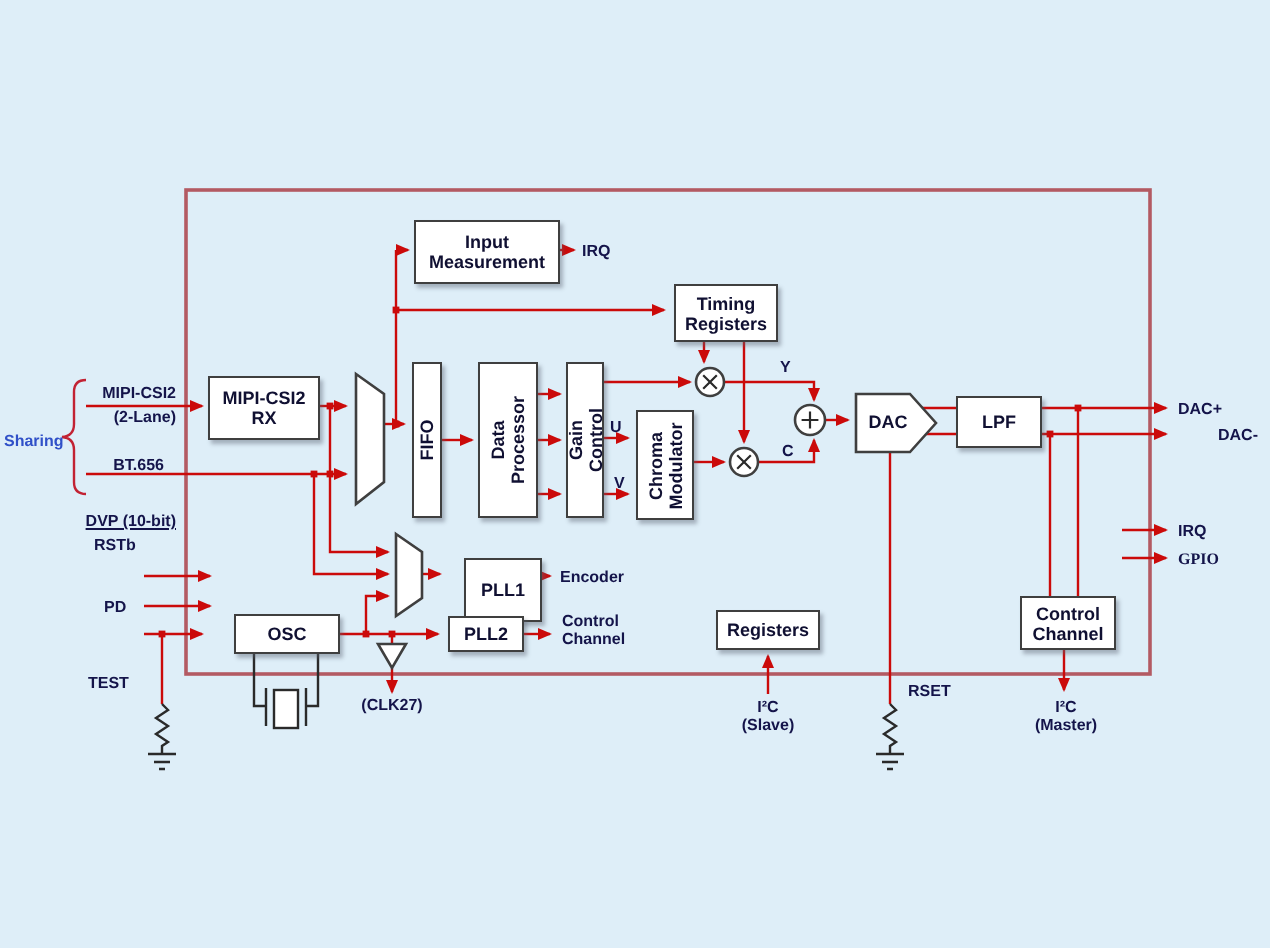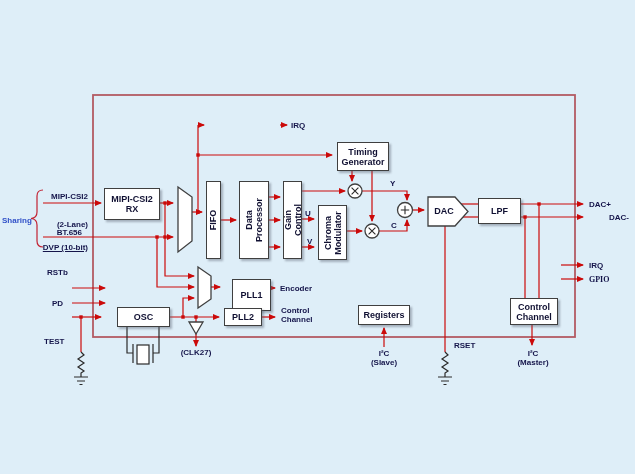--- a/index.html
+++ b/index.html
@@ -133,44 +133,46 @@
       <circle cx="372" cy="231" r="7"></circle>
       <circle cx="405" cy="210" r="7.5"></circle>
     </g>
     <g stroke="#2a2a2a" stroke-width="1.1" fill="none">
       <path d="M351.6 187.6 L358.4 194.4 M351.6 194.4 L358.4 187.6"></path>
       <path d="M368.6 227.6 L375.4 234.4 M368.6 234.4 L375.4 227.6"></path>
       <path d="M400.8 210 H409.2 M405 205.8 V214.2"></path>
     </g>
   </svg>
 
+  <div class="block" style="left:207px;top:110px;width:73px;height:32px;">Input
+Measurement</div>
   <div class="block" style="left:104px;top:188px;width:56px;height:32px;">MIPI-CSI2
 RX</div>
   <div class="block" style="left:337px;top:142px;width:52px;height:29px;">Timing
-Generator</div>
+Registers</div>
   <div class="block vblock" style="left:206px;top:181px;width:15px;height:78px;"><span class="vtext">FIFO</span></div>
   <div class="block vblock" style="left:239px;top:181px;width:30px;height:78px;"><span class="vtext">Data
 Processor</span></div>
   <div class="block vblock" style="left:283px;top:181px;width:19px;height:78px;"><span class="vtext">Gain Control</span></div>
   <div class="block vblock" style="left:318px;top:205px;width:29px;height:55px;"><span class="vtext">Chroma
 Modulator</span></div>
   <div class="dactext" style="left:428px;top:203px;width:32px;height:15px;">DAC</div>
   <div class="block" style="left:478px;top:198px;width:43px;height:26px;">LPF</div>
   <div class="block" style="left:358px;top:305px;width:52px;height:20px;">Registers</div>
   <div class="block" style="left:510px;top:298px;width:48px;height:27px;">Control
 Channel</div>
   <div class="block" style="left:117px;top:307px;width:53px;height:20px;">OSC</div>
   <div class="block" style="left:232px;top:279px;width:39px;height:32px;">PLL1</div>
   <div class="block" style="left:224px;top:308px;width:38px;height:18px;">PLL2</div>
 
   <span class="plabel blue" style="left:2px;top:216px;">Sharing</span>
   <span class="plabel right" style="left:40px;top:192px;width:48px;">MIPI-CSI2</span>
-  <span class="plabel right" style="left:40px;top:204px;width:48px;margin-top:16px;">(2-Lane)</span>
+  <span class="plabel right" style="left:40px;top:204px;width:48px;">(2-Lane)</span>
   <span class="plabel right" style="left:40px;top:228px;width:42px;">BT.656</span>
-  <span class="plabel right" style="left:36px;top:243px;width:52px;text-decoration:underline;">DVP (10-bit)</span>
+  <span class="plabel right" style="left:36px;top:256px;width:52px;text-decoration:underline;">DVP (10-bit)</span>
   <span class="plabel" style="left:47px;top:268px;text-align:right;">RSTb</span>
   <span class="plabel" style="left:52px;top:299px;">PD</span>
   <span class="plabel" style="left:44px;top:313px;margin-top:24px;">TEST</span>
   <span class="plabel" style="left:589px;top:200px;">DAC+</span>
   <span class="plabel" style="left:589px;top:213px;padding-left:20px;">DAC-</span>
   <span class="plabel" style="left:589px;top:261px;">IRQ</span>
   <span class="plabel" style="left:589px;top:275px;font-family:Liberation Serif, serif;">GPIO</span>
   <span class="plabel" style="left:291px;top:121px;">IRQ</span>
   <span class="plabel" style="left:280px;top:284px;">Encoder</span>
   <span class="plabel" style="left:281px;top:306px;">Control

